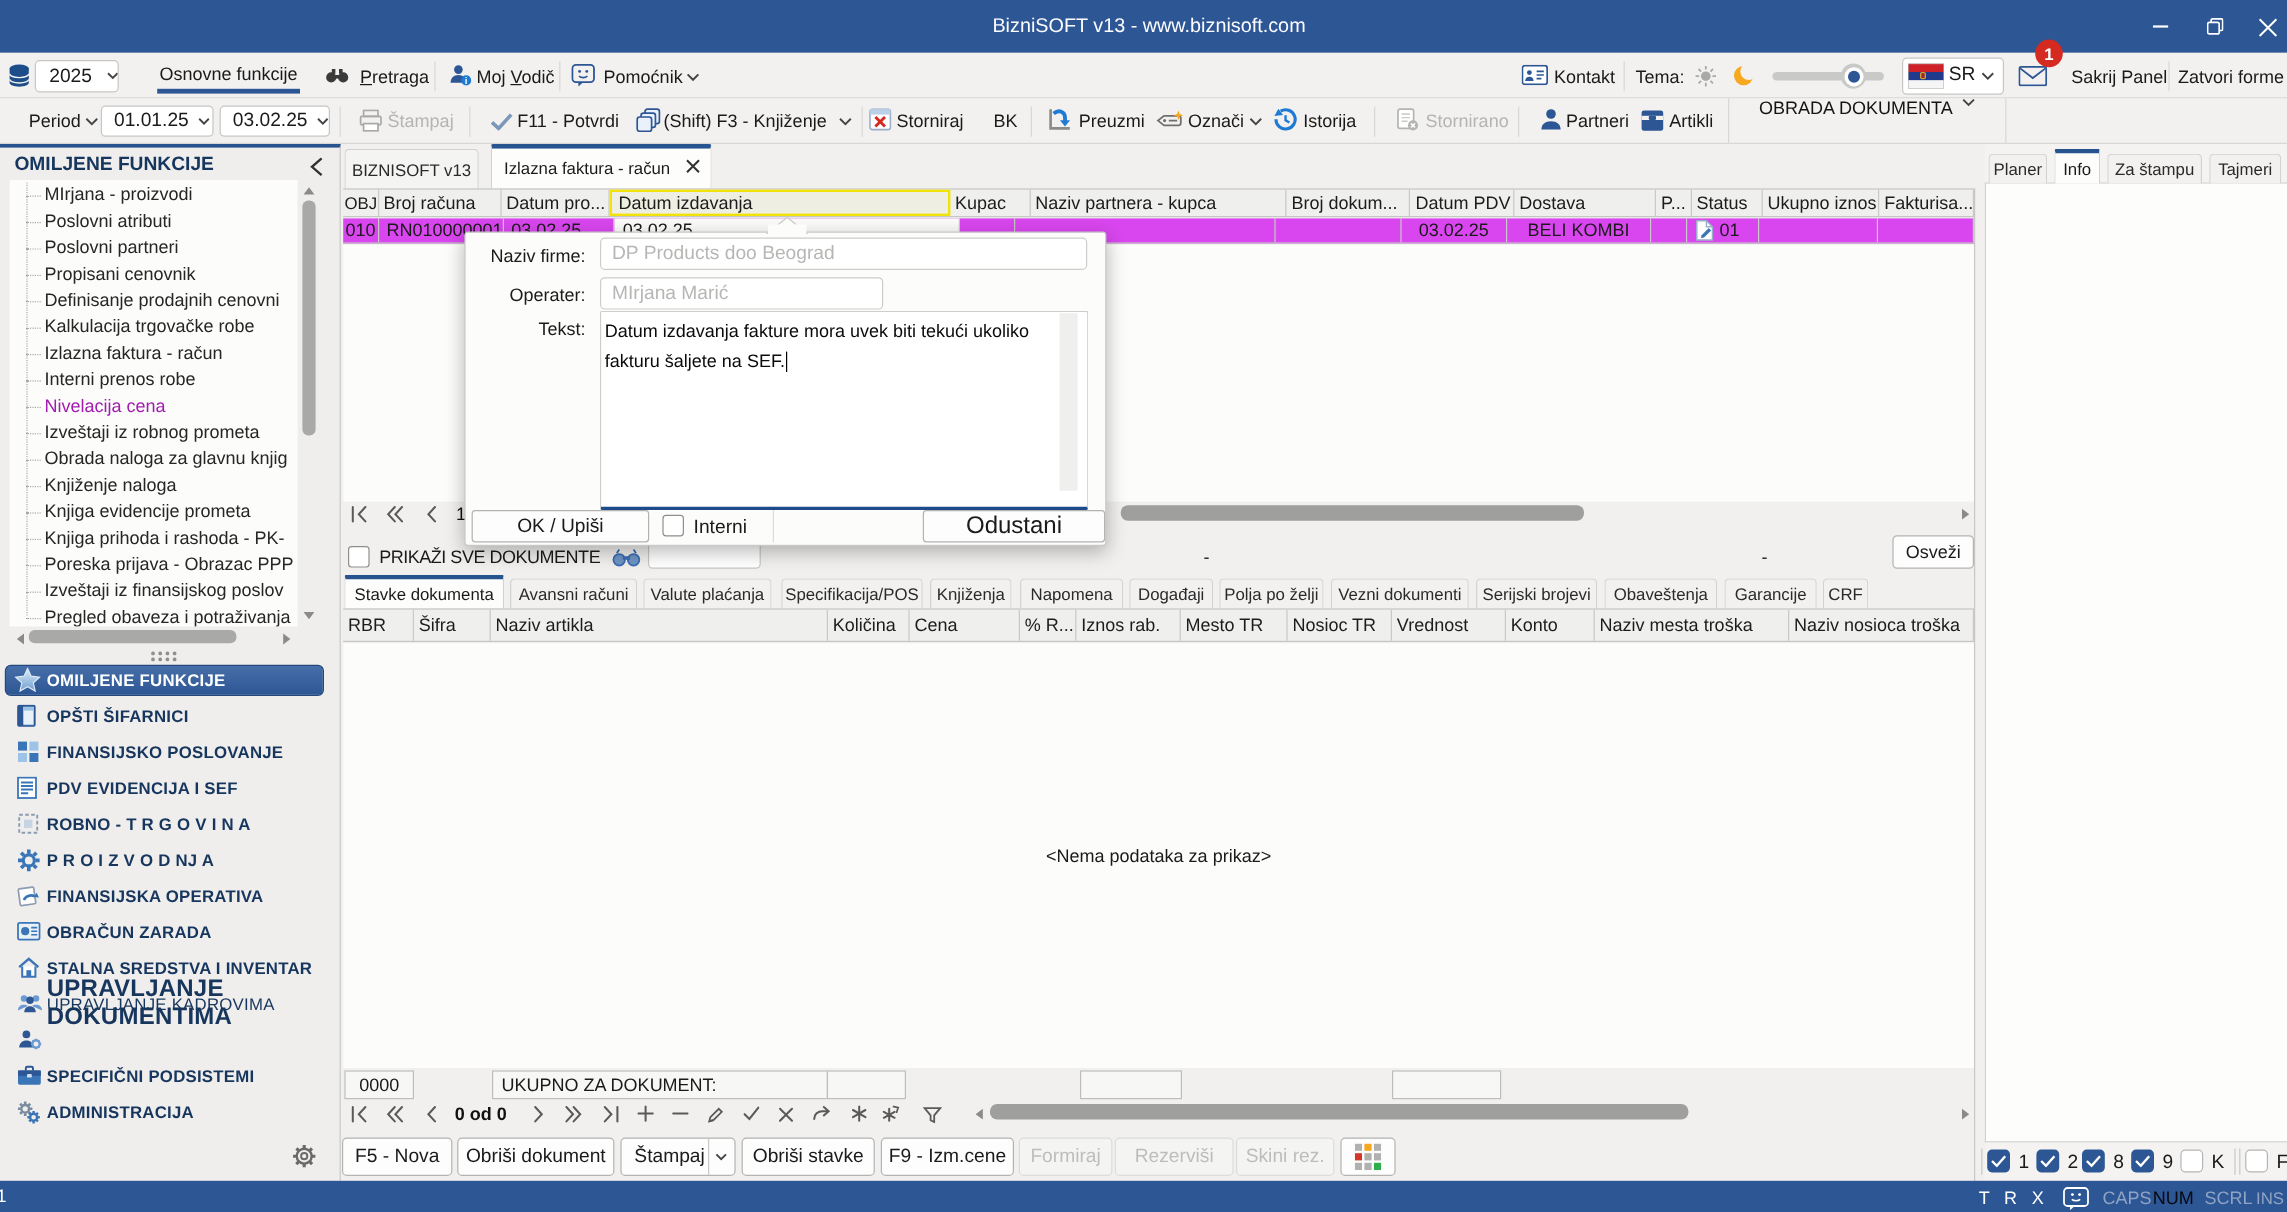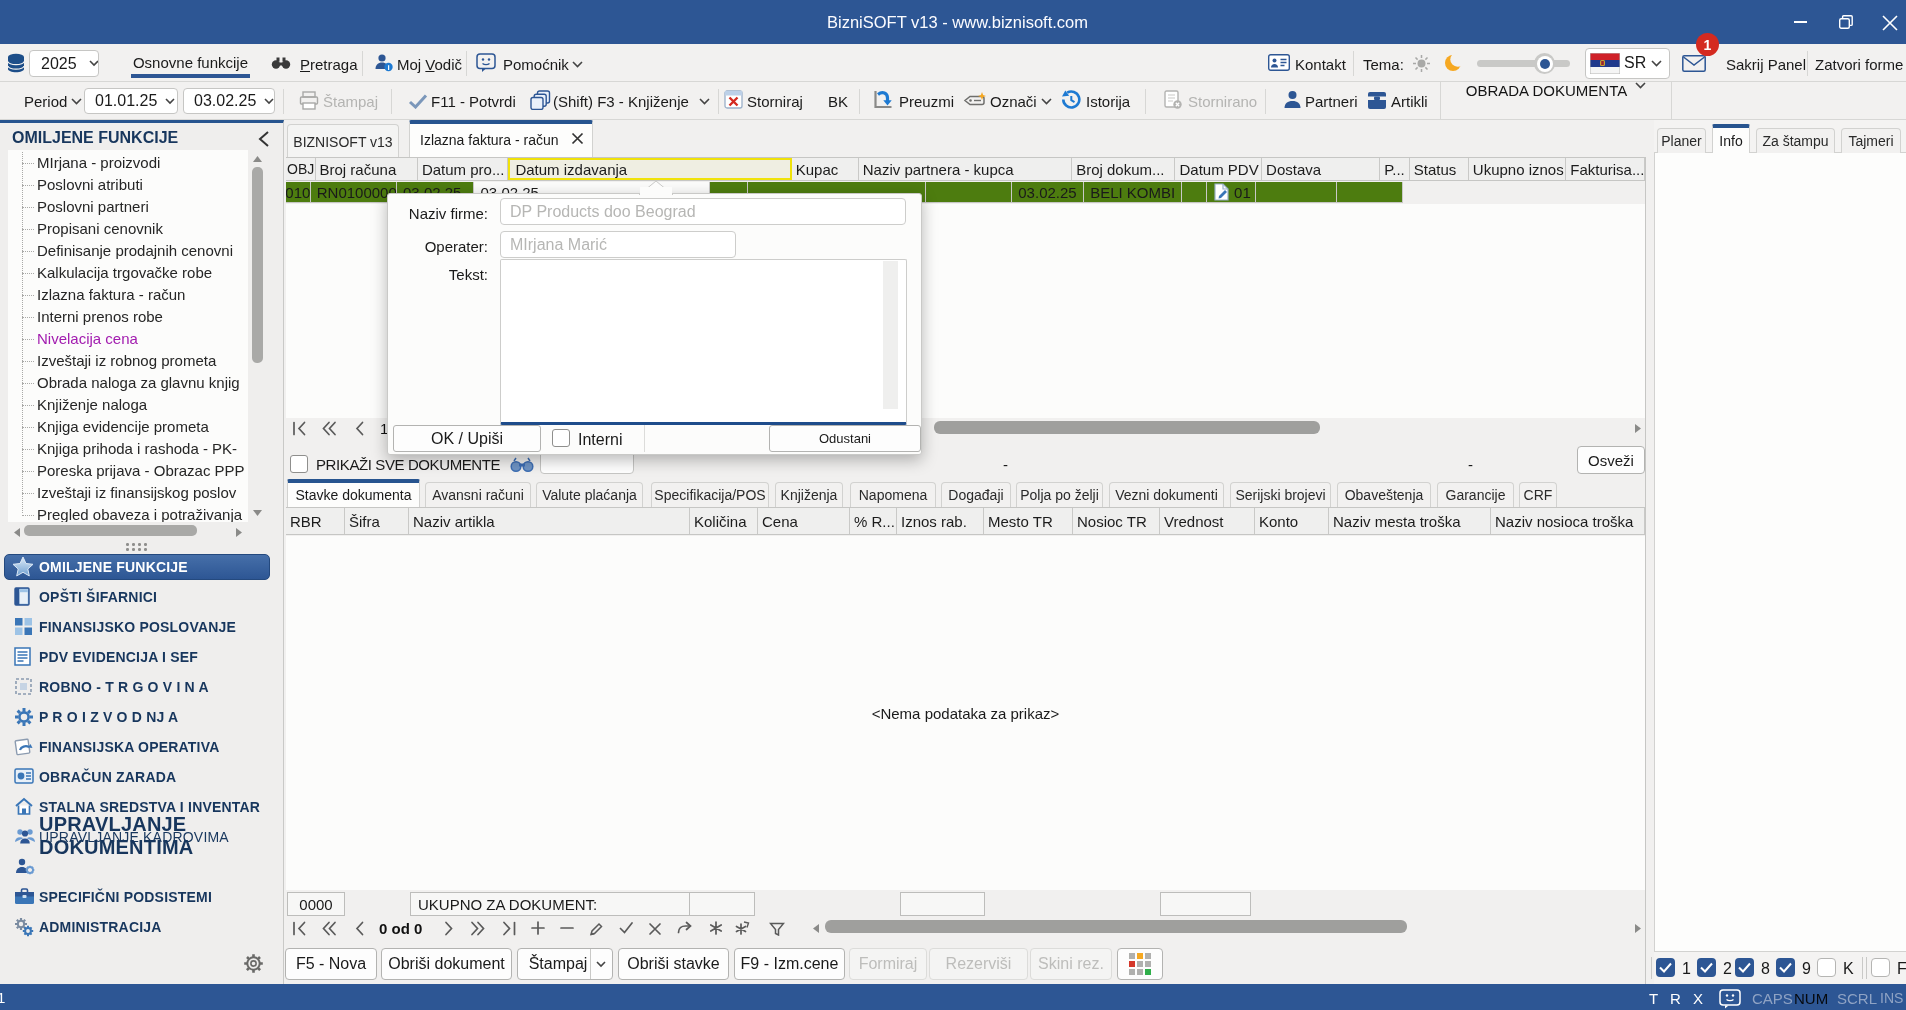--- a/index.html
+++ b/index.html
@@ -406,21 +406,21 @@
     <div class="cell hcell" style="width:68px">Kupac</div>
     <div class="cell hcell" style="width:217px">Naziv partnera - kupca</div>
     <div class="cell hcell" style="width:105px">Broj dokum...</div>
     <div class="cell hcell" style="width:88px">Datum PDV</div>
     <div class="cell hcell" style="width:120px">Dostava</div>
     <div class="cell hcell" style="width:30px">P...</div>
     <div class="cell hcell" style="width:60px">Status</div>
     <div class="cell hcell" style="width:99px">Ukupno iznos</div>
     <div class="cell hcell" style="width:80px">Fakturisa...</div>
   </div>
-<div class="ab" id="grow" style="left:286px;top:182px;width:1117px;height:21px;background:#4d7c0f;border-bottom:1px solid #c6c6c4;display:flex">
+<div class="ab" id="grow" style="left:286px;top:182px;width:1359px;height:21px;background:#d946ef;border-bottom:1px solid #c6c6c4;display:flex">
     <div class="cell" style="width:30px;font-size:15px;color:#1a1a1a;justify-content:center;">010</div>
     <div class="cell" style="width:104px;font-size:15px;color:#1a1a1a;padding-left:6px;">RN010000001</div>
     <div class="cell" style="width:92px;font-size:15px;color:#1a1a1a;padding-left:6px;">03.02.25</div>
     <div class="cell" style="width:288px;font-size:15px;color:#1a1a1a;padding-left:7px;background:#fbfbfa;">03.02.25</div>
     <div class="cell" style="width:46px;font-size:15px;color:#1a1a1a;"></div>
     <div class="cell" style="width:217px;font-size:15px;color:#1a1a1a;"></div>
     <div class="cell" style="width:105px;font-size:15px;color:#1a1a1a;"></div>
     <div class="cell" style="width:88px;font-size:15px;color:#1a1a1a;justify-content:center;">03.02.25</div>
     <div class="cell" style="width:120px;font-size:15px;color:#1a1a1a;justify-content:center;">BELI KOMBI</div>
     <div class="cell" style="width:30px;font-size:15px;color:#1a1a1a;"></div>
@@ -666,19 +666,20 @@
   <div class="ab" style="left:0;top:12px;width:101px;text-align:right;font-size:15px;color:#1a1a1a">Naziv firme:</div>
   <div class="ab" style="left:113px;top:5px;width:406px;height:27px;background:#fff;border:1px solid #cdcdcb;border-radius:4px;display:flex;align-items:center">
       <span style="margin-left:9px;font-size:16px;color:#b6b6b4">DP Products doo Beograd</span>
     </div>
   <div class="ab" style="left:0;top:45px;width:101px;text-align:right;font-size:15px;color:#1a1a1a">Operater:</div>
   <div class="ab" style="left:113px;top:38px;width:236px;height:27px;background:#fff;border:1px solid #cdcdcb;border-radius:4px;display:flex;align-items:center">
       <span style="margin-left:9px;font-size:16px;color:#b6b6b4">MIrjana Marić</span>
     </div>
   <div class="ab" style="left:0;top:73px;width:101px;text-align:right;font-size:15px;color:#1a1a1a">Tekst:</div>
   <div class="ab" style="left:113px;top:66px;width:407px;height:166px;background:#fff;border:1px solid #cdcdcb;border-radius:2px;border-bottom:3px solid #1e4c8b"></div>
+  <div class="ab" style="left:117px;top:71px;width:400px;white-space:nowrap;font-size:15px;color:#0a0a0a;line-height:25px">Datum izdavanja fakture mora uvek biti tekući ukoliko<br>fakturu šaljete na SEF.<span style="border-left:1px solid #000;margin-left:1px"></span></div>
   <div class="ab" style="left:496px;top:68px;width:15px;height:148px;background:#efefee"></div>
   <div class="ab btn" style="left:6px;top:232px;width:148px;height:27px;font-size:16px;border-radius:3px">OK / Upiši</div>
   <div class="ab" style="left:165px;top:236px;width:18px;height:18px;background:#fff;border:1px solid #8f8f8d;border-radius:3px"></div>
   <div class="ab" style="left:191px;top:238px;font-size:16px;color:#1a1a1a">Interni</div>
   <div class="ab" style="left:257px;top:232px;width:1px;height:27px;background:#dcdcda"></div>
-  <div class="ab btn" style="left:382px;top:232px;width:152px;height:27px;font-size:13px;border-radius:3px">Odustani</div>
+  <div class="ab btn" style="left:382px;top:232px;width:152px;height:27px;font-size:20px;border-radius:3px">Odustani</div>
 </div>
 
 </body></html>

